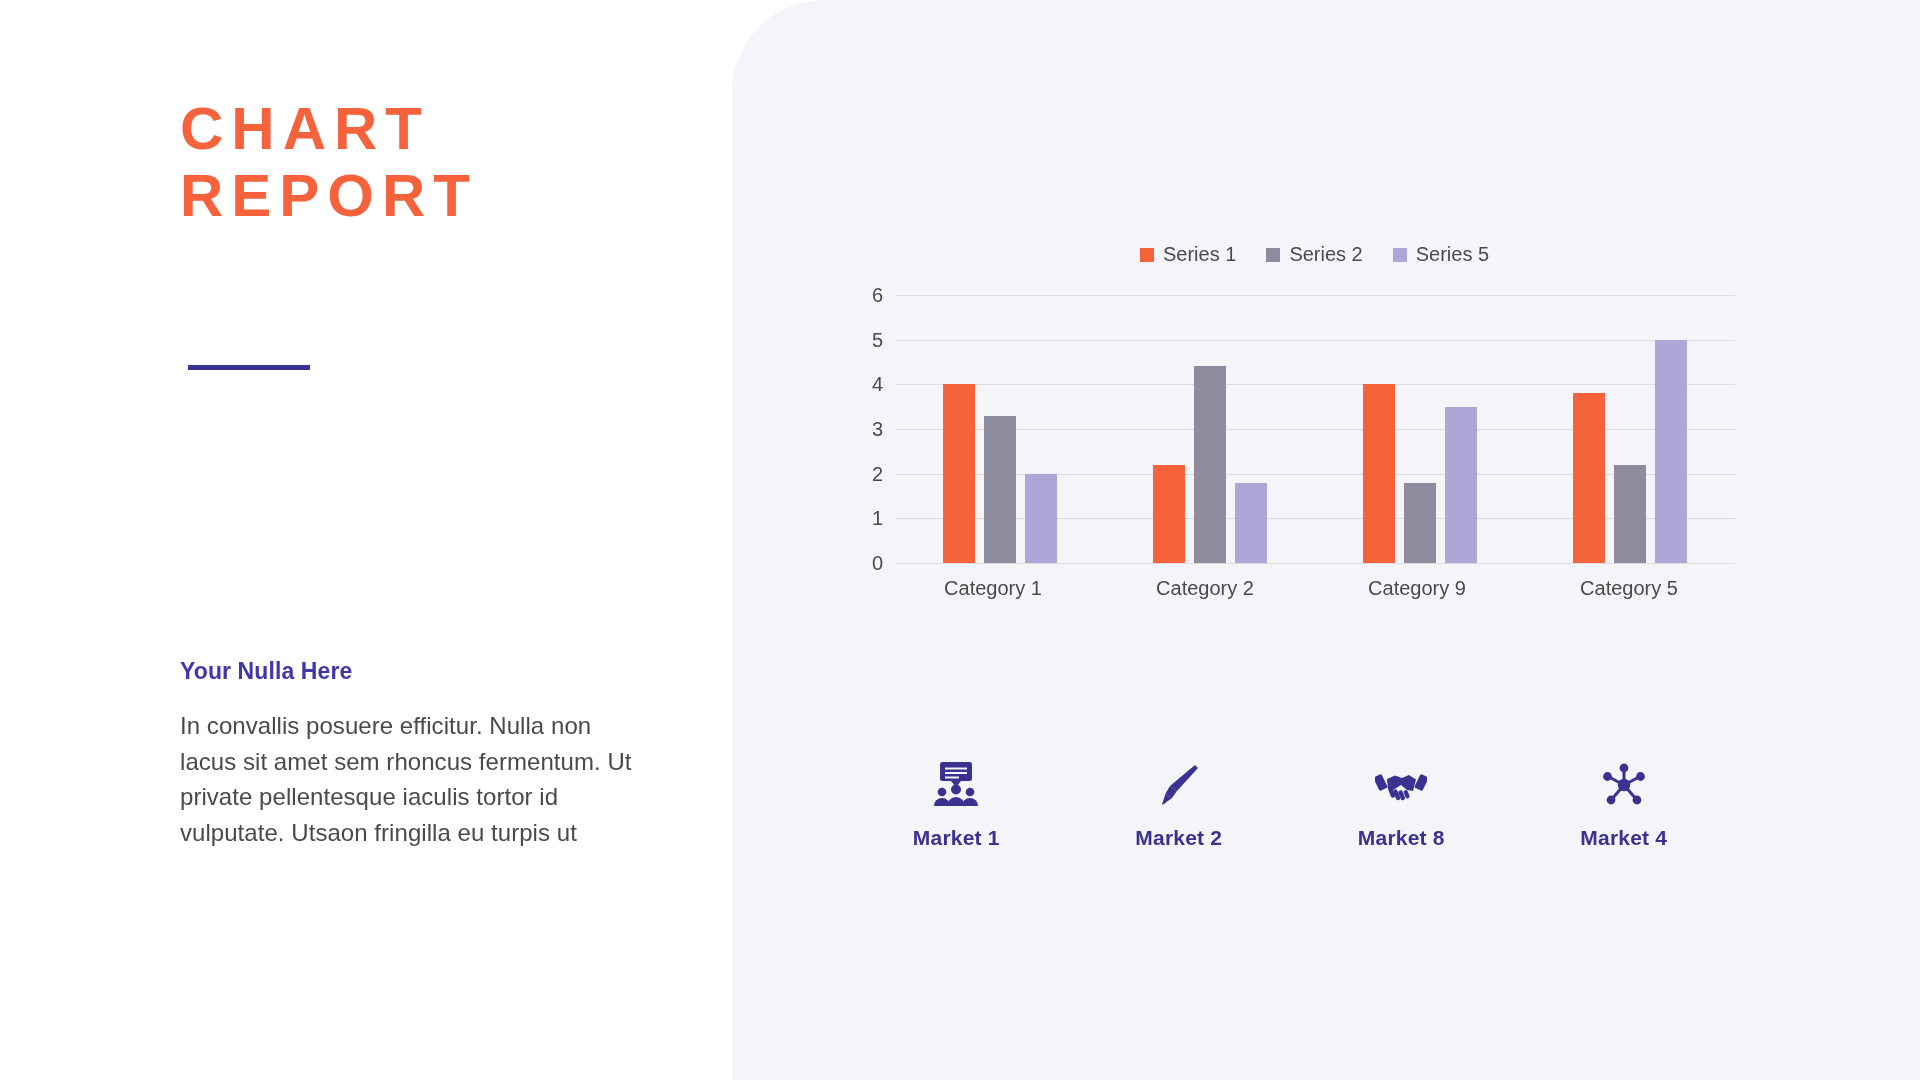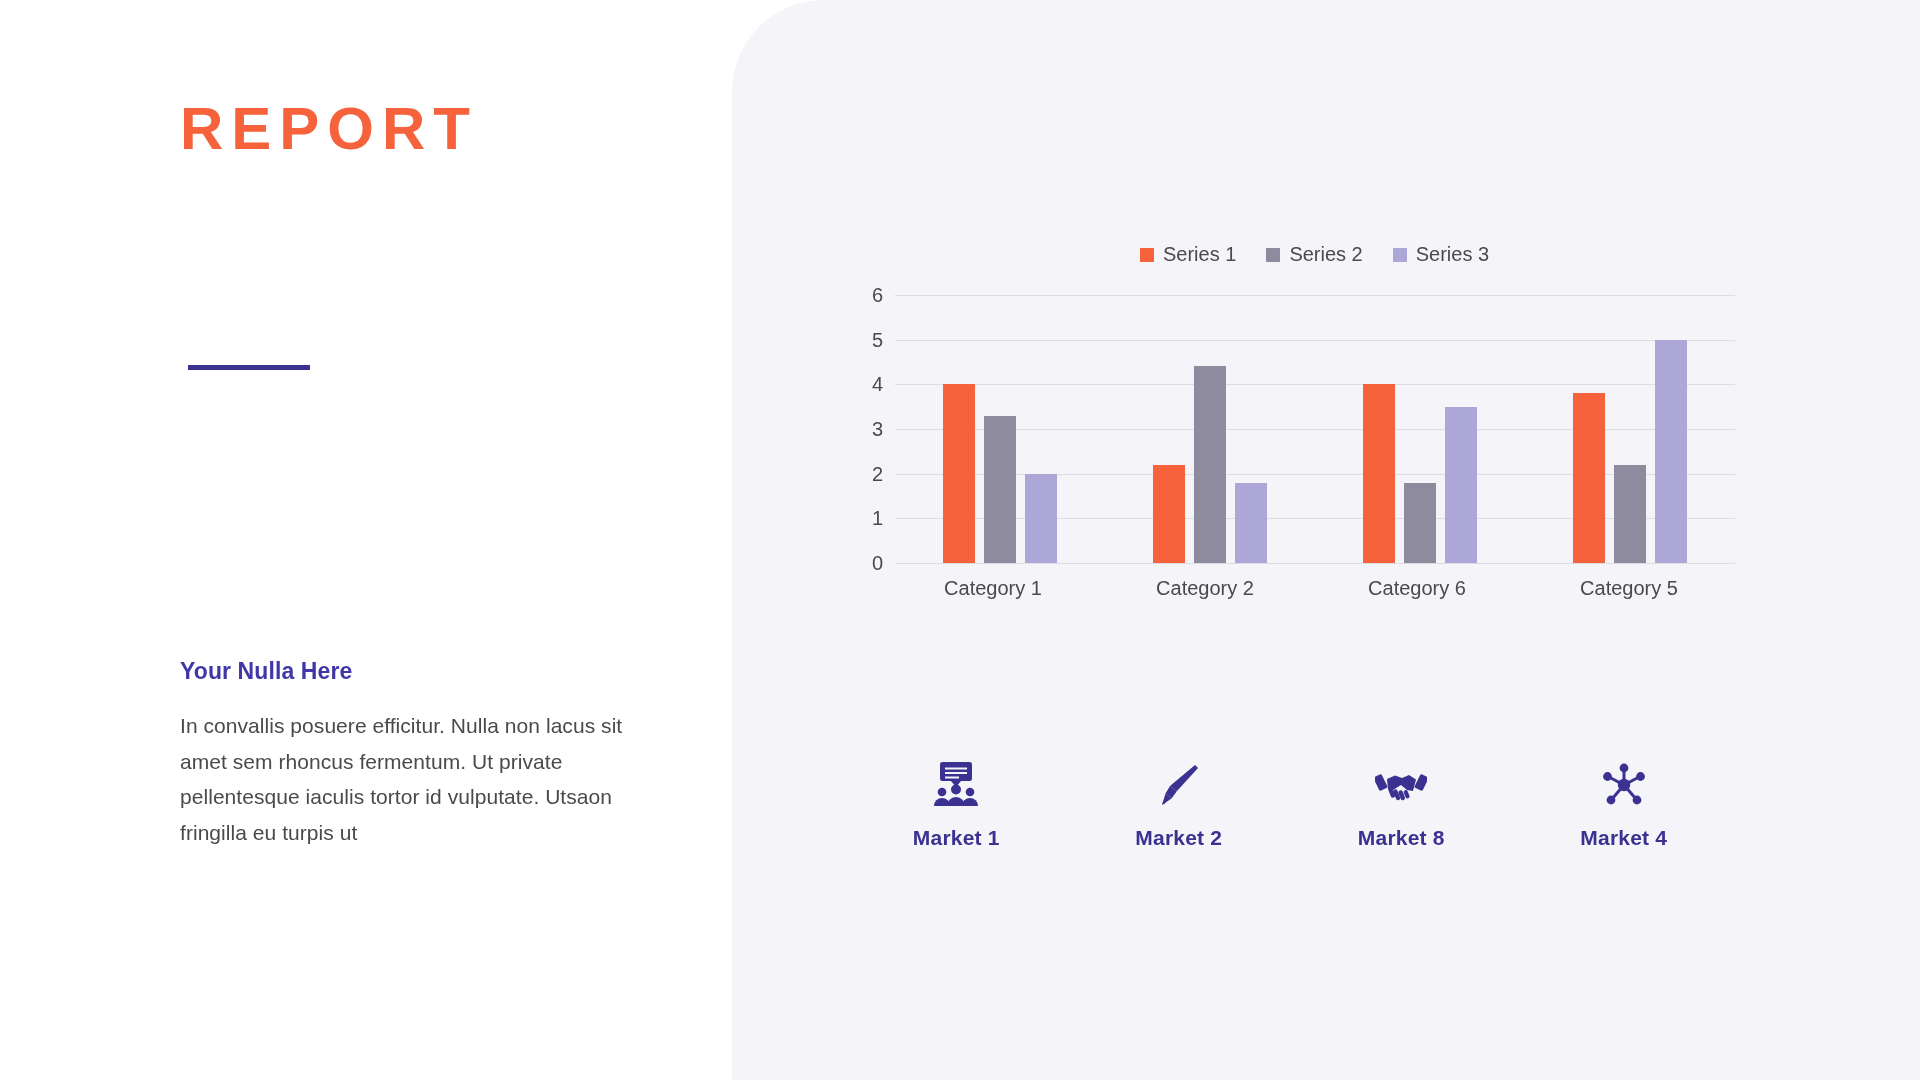--- a/index.html
+++ b/index.html
@@ -70,21 +70,21 @@
     font-weight: bold;
     letter-spacing: 0.1px;
   }
 
   #body-text {
     position: absolute;
     left: 180px;
     top: 708px;
     width: 452px;
     color: #4a4a4a;
-    font-size: 21px;
+    font-size: 24px;
     line-height: 35.5px;
     letter-spacing: 0.05px;
   }
 
   
   #chart-legend {
     position: absolute;
     left: 1140px;
     top: 243px;
     display: flex;
@@ -202,20 +202,21 @@
 </head>
 <body>
 
 <div id="slide">
 
   <div id="right-panel"></div>
 
   <div id="left-col">
 
     <div id="page-title">
+      <span class="line">CHART</span>
       <span class="line">REPORT</span>
     </div>
 
     <div id="title-divider"></div>
 
     <div id="sub-title">Your Nulla Here</div>
 
     <div id="body-text">In convallis posuere efficitur. Nulla non lacus sit amet sem rhoncus fermentum. Ut private pellentesque iaculis tortor id vulputate. Utsaon fringilla eu turpis ut</div>
   </div>
 
@@ -223,21 +224,21 @@
       <div class="legend-item">
         <span class="legend-swatch" style="background: rgb(245, 98, 60);"></span>
         <span class="legend-label">Series 1</span>
       </div>
       <div class="legend-item">
         <span class="legend-swatch" style="background: rgb(143, 139, 158);"></span>
         <span class="legend-label">Series 2</span>
       </div>
       <div class="legend-item">
         <span class="legend-swatch" style="background: rgb(172, 167, 214);"></span>
-        <span class="legend-label">Series 3</span>
+        <span class="legend-label">Series 5</span>
       </div>
     </div>
 
   <div id="chart">
     <div id="y-axis">
         <div class="y-tick" style="top: 0px;">6</div>
         <div class="y-tick" style="top: 44.6667px;">5</div>
         <div class="y-tick" style="top: 89.3333px;">4</div>
         <div class="y-tick" style="top: 134px;">3</div>
         <div class="y-tick" style="top: 178.667px;">2</div>
@@ -273,21 +274,21 @@
           <div class="bar-group">
             <div class="bar" title="Series 1 / Category 4: 3.8" style="background: rgb(245, 98, 60); height: 169.733px;"></div>
             <div class="bar" title="Series 2 / Category 4: 2.2" style="background: rgb(143, 139, 158); height: 98.2667px;"></div>
             <div class="bar" title="Series 3 / Category 4: 5" style="background: rgb(172, 167, 214); height: 223.333px;"></div>
           </div>
         </div>
     </div>
     <div id="x-labels">
         <div class="x-label">Category 1</div>
         <div class="x-label">Category 2</div>
-        <div class="x-label">Category 6</div>
+        <div class="x-label">Category 9</div>
         <div class="x-label">Category 5</div>
       </div>
   </div>
 
   <div id="markets">
       <div class="market-item">
         <div class="market-icon">
           <svg width="50" height="48" viewBox="0 0 50 48" fill="#3b3191">
             <rect x="9" y="1" width="32" height="19" rx="2.5"></rect>
             <path d="M20 20 L25 26 L30 20 Z"></path>

